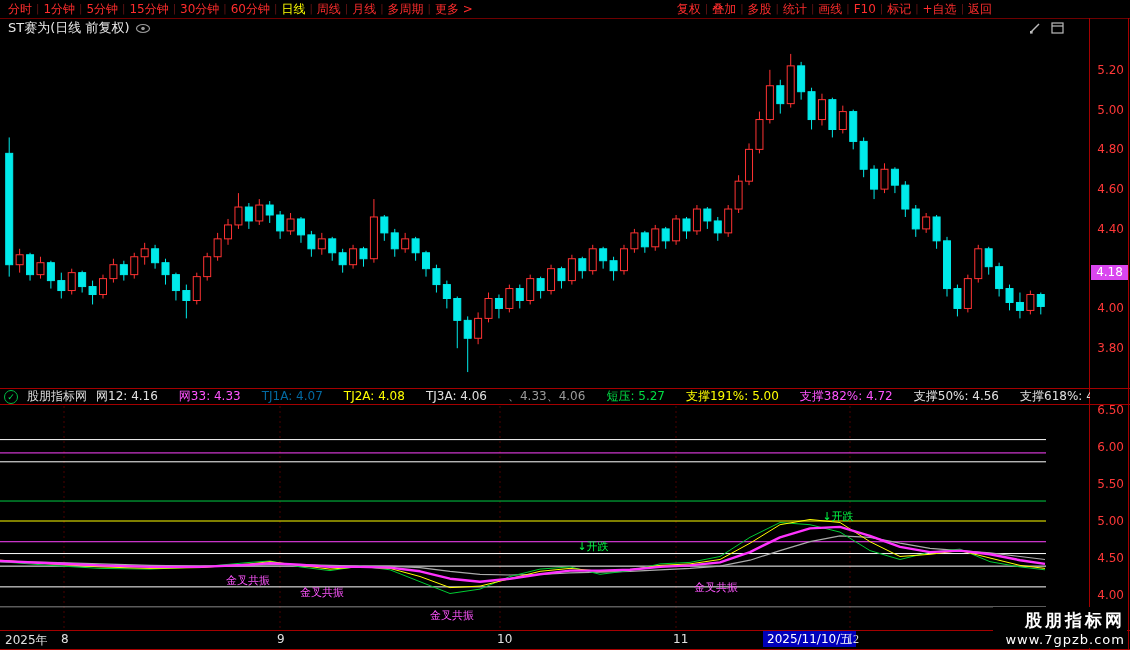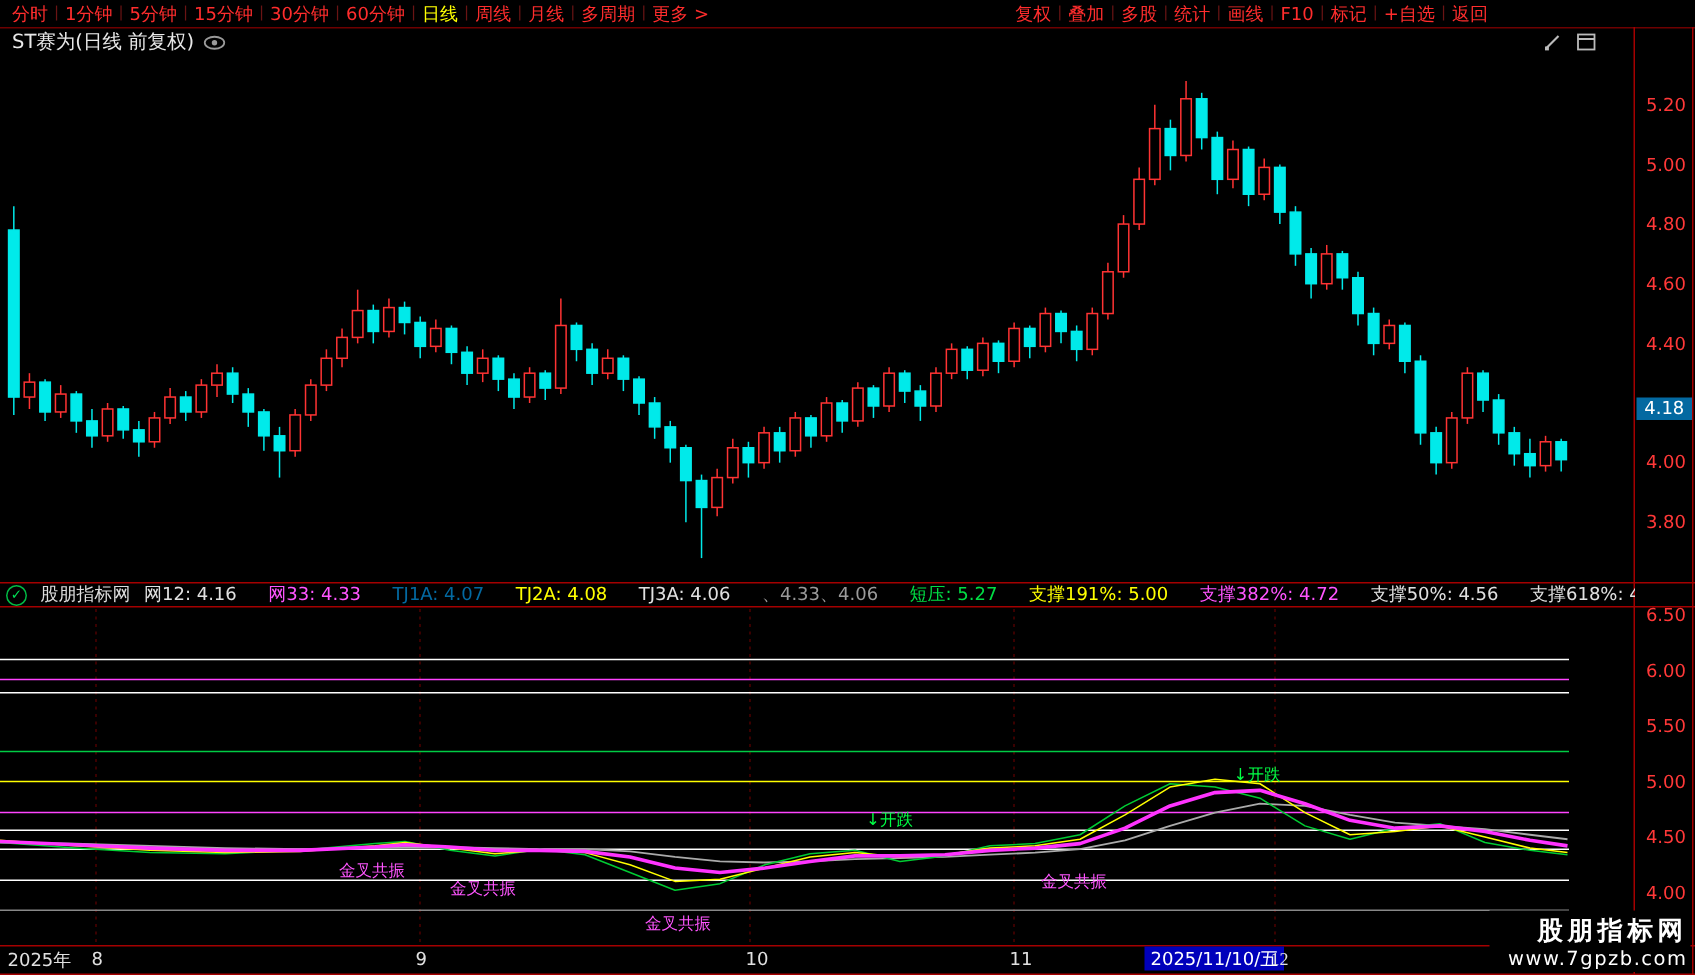--- a/index.html
+++ b/index.html
@@ -14,21 +14,21 @@
   .sep{color:#6a1414;font-size:10px;}
   
   .titlebar{position:absolute;left:0;top:18px;width:1086px;height:20px;display:flex;align-items:center;gap:6px;
             padding-left:8px;box-sizing:border-box;z-index:6;}
   .title-text{color:#e8e8e8;font-size:13px;}
   .corner-icons{margin-left:auto;display:flex;gap:10px;margin-right:22px;}
   
   .hline,.vline{position:absolute;background:#a40000;z-index:4;}
   
   .ytick{position:absolute;left:1090px;width:34px;text-align:right;color:#ff3838;font-size:12px;z-index:6;}
-  .marker{position:absolute;left:1091px;width:37px;height:15px;background:#0369a1;color:#fff;font-size:12px;
+  .marker{position:absolute;left:1091px;width:37px;height:15px;background:#d946ef;color:#fff;font-size:12px;
           text-align:center;line-height:15px;z-index:7;}
   
   #indicator-header{position:absolute;left:0;top:389px;width:1086px;height:15px;white-space:nowrap;overflow:hidden;
                     font-size:12px;line-height:15px;display:flex;gap:9px;align-items:center;padding-left:4px;z-index:6;}
   .logo-badge{width:12px;height:12px;border-radius:50%;border:1px solid #00bb44;color:#00dd55;font-size:9px;
               line-height:12px;text-align:center;display:inline-block;flex:0 0 auto;}
   .logo-name{color:#dddddd;}
   
   #info-block{position:absolute;left:4px;top:417px;z-index:8;font-size:11px;line-height:12.6px;white-space:pre;}
   

